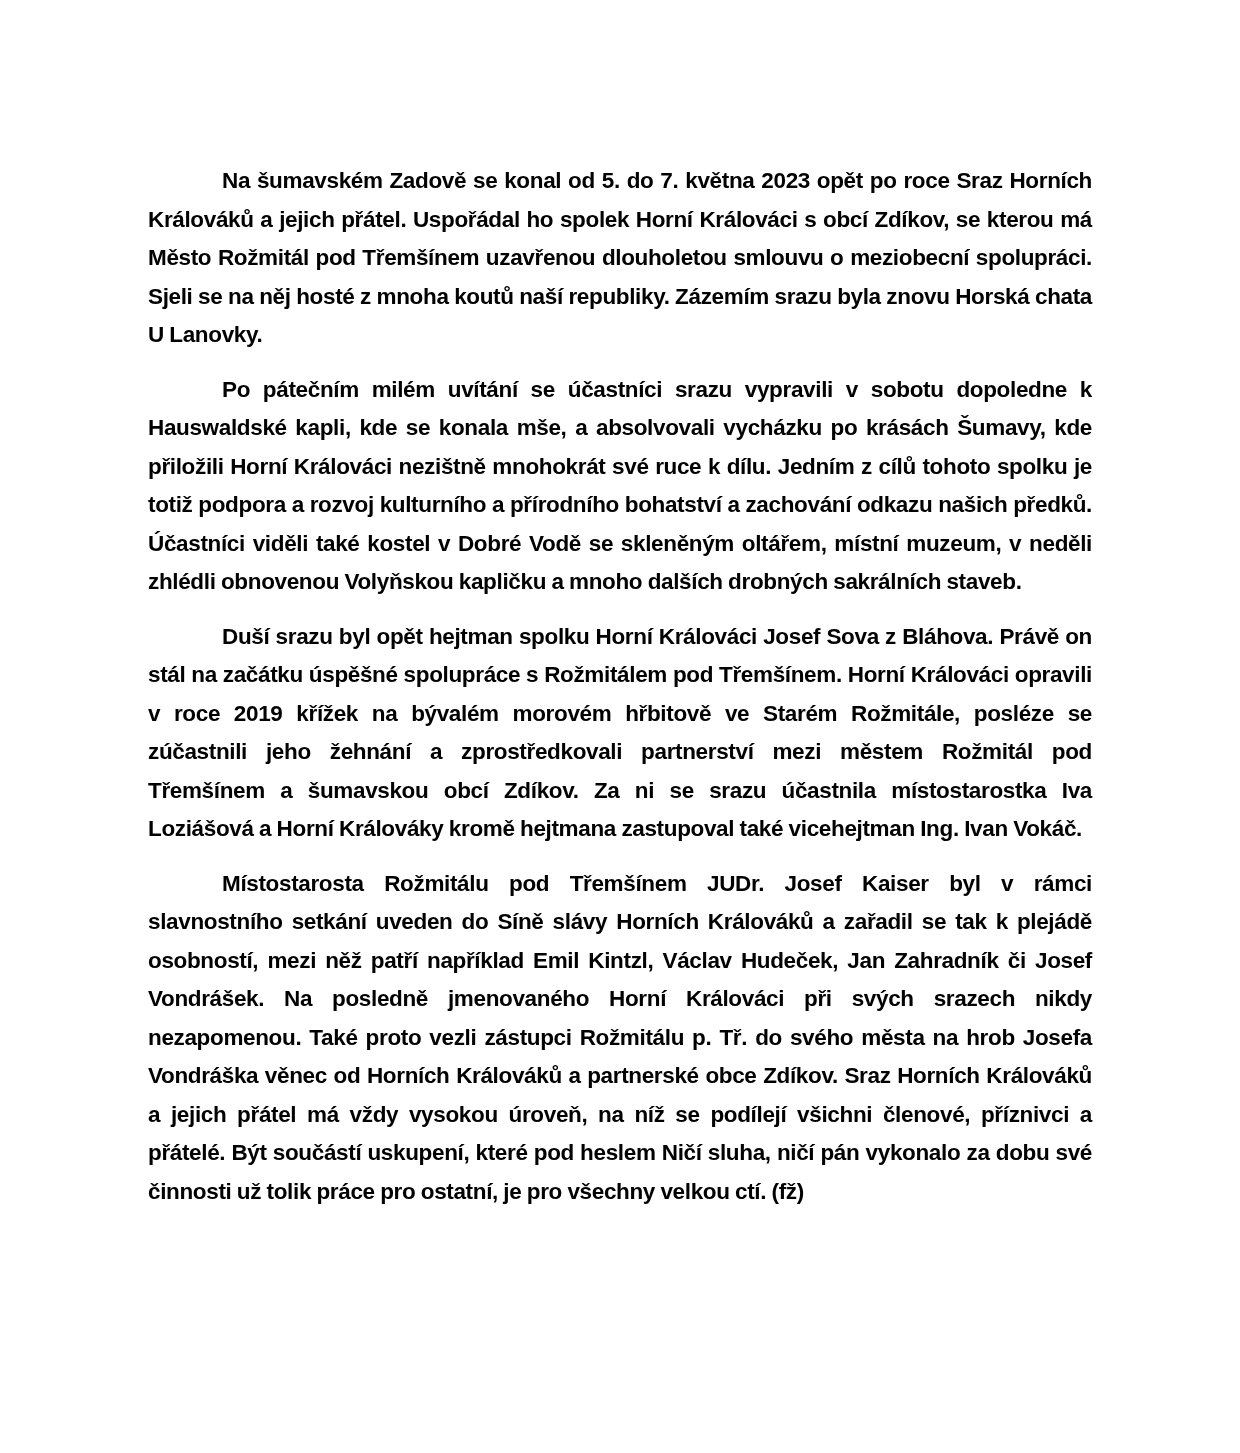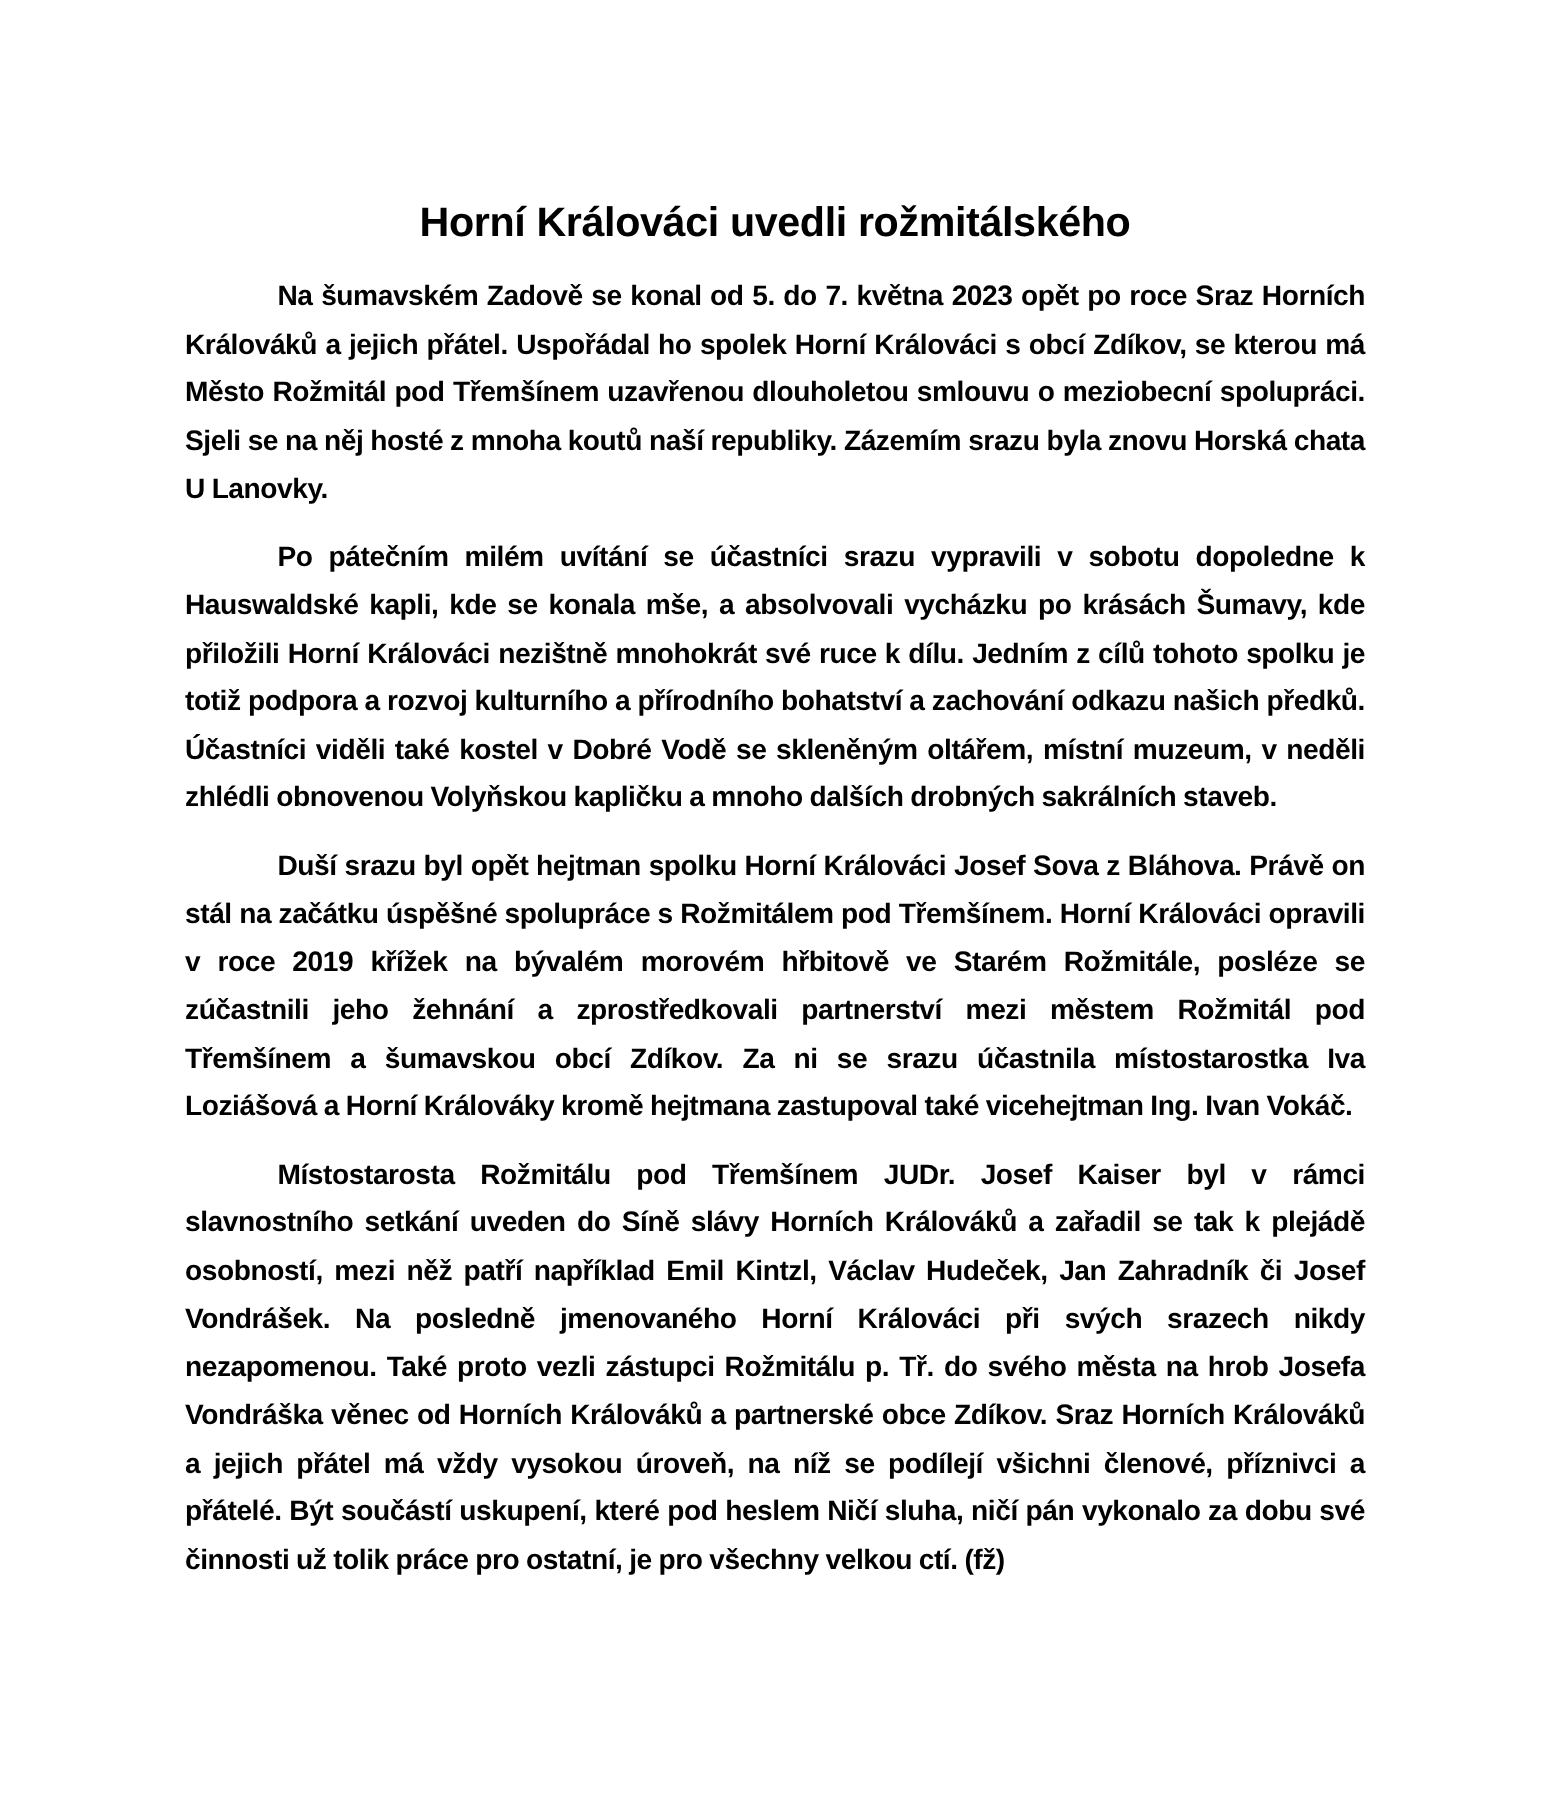--- a/index.html
+++ b/index.html
@@ -42,21 +42,20 @@
       letter-spacing: -0.35px;
       word-spacing: -0.5px;
       font-weight: bold;
     }
   </style>
 </head>
 <body>
 
 <div class="page">
   <h1 class="title">
-    <span>Horní Králováci uvedli rožmitálského</span>
   </h1>
   <div class="body-text">
     <p class="para">Na šumavském Zadově se konal od 5. do 7. května 2023 opět po roce Sraz Horních Králováků a jejich přátel. Uspořádal ho spolek Horní Králováci s obcí Zdíkov, se kterou má Město Rožmitál pod Třemšínem uzavřenou dlouholetou smlouvu o meziobecní spolupráci. Sjeli se na něj hosté z mnoha koutů naší republiky. Zázemím srazu byla znovu Horská chata U Lanovky.</p>
     <p class="para">Po pátečním milém uvítání se účastníci srazu vypravili v sobotu dopoledne k Hauswaldské kapli, kde se konala mše, a absolvovali vycházku po krásách Šumavy, kde přiložili Horní Králováci nezištně mnohokrát své ruce k dílu. Jedním z cílů tohoto spolku je totiž podpora a rozvoj kulturního a přírodního bohatství a zachování odkazu našich předků. Účastníci viděli také kostel v Dobré Vodě se skleněným oltářem, místní muzeum, v neděli zhlédli obnovenou Volyňskou kapličku a mnoho dalších drobných sakrálních staveb.</p>
     <p class="para">Duší srazu byl opět hejtman spolku Horní Králováci Josef Sova z Bláhova. Právě on stál na začátku úspěšné spolupráce s Rožmitálem pod Třemšínem. Horní Králováci opravili v roce 2019 křížek na bývalém morovém hřbitově ve Starém Rožmitále, posléze se zúčastnili jeho žehnání a zprostředkovali partnerství mezi městem Rožmitál pod Třemšínem a šumavskou obcí Zdíkov. Za ni se srazu účastnila místostarostka Iva Loziášová a Horní Králováky kromě hejtmana zastupoval také vicehejtman Ing. Ivan Vokáč.</p>
     <p class="para">Místostarosta Rožmitálu pod Třemšínem JUDr. Josef Kaiser byl v rámci slavnostního setkání uveden do Síně slávy Horních Králováků a zařadil se tak k plejádě osobností, mezi něž patří například Emil Kintzl, Václav Hudeček, Jan Zahradník či Josef Vondrášek. Na posledně jmenovaného Horní Králováci při svých srazech nikdy nezapomenou. Také proto vezli zástupci Rožmitálu p. Tř. do svého města na hrob Josefa Vondráška věnec od Horních Králováků a partnerské obce Zdíkov. Sraz Horních Králováků a jejich přátel má vždy vysokou úroveň, na níž se podílejí všichni členové, příznivci a přátelé. Být součástí uskupení, které pod heslem Ničí sluha, ničí pán vykonalo za dobu své činnosti už tolik práce pro ostatní, je pro všechny velkou ctí. (fž)</p>
   </div>
 </div>
 
 </body></html>

